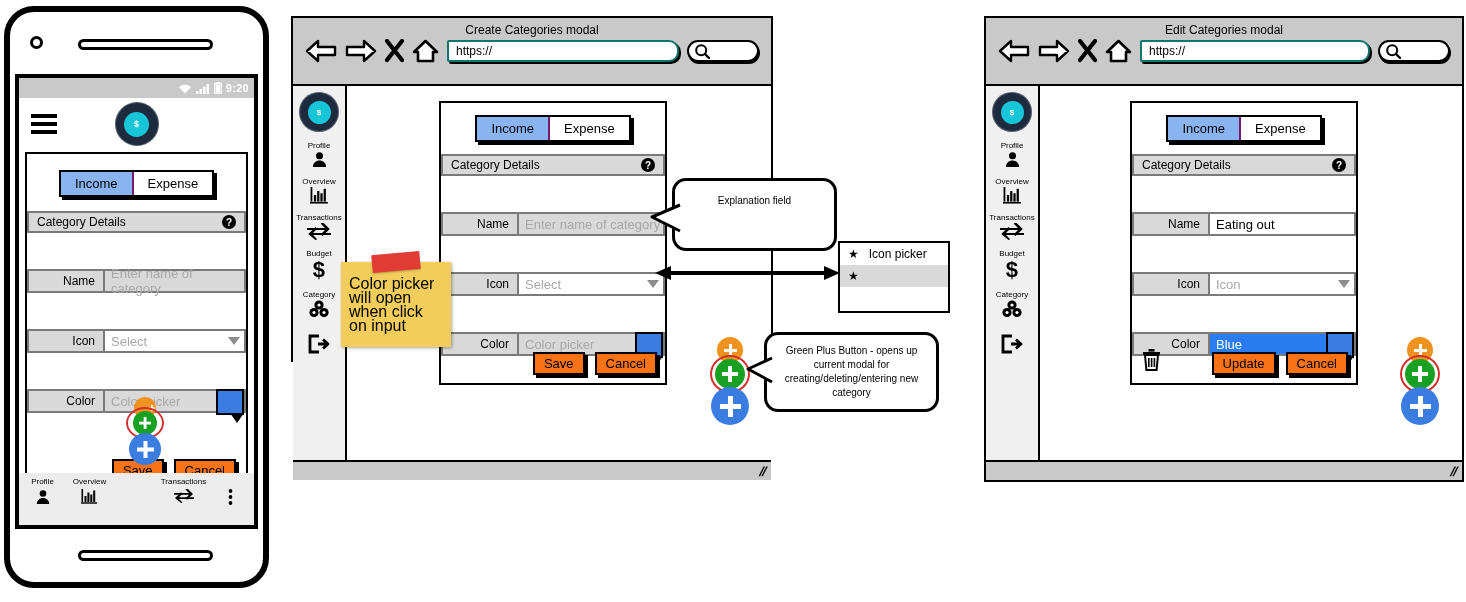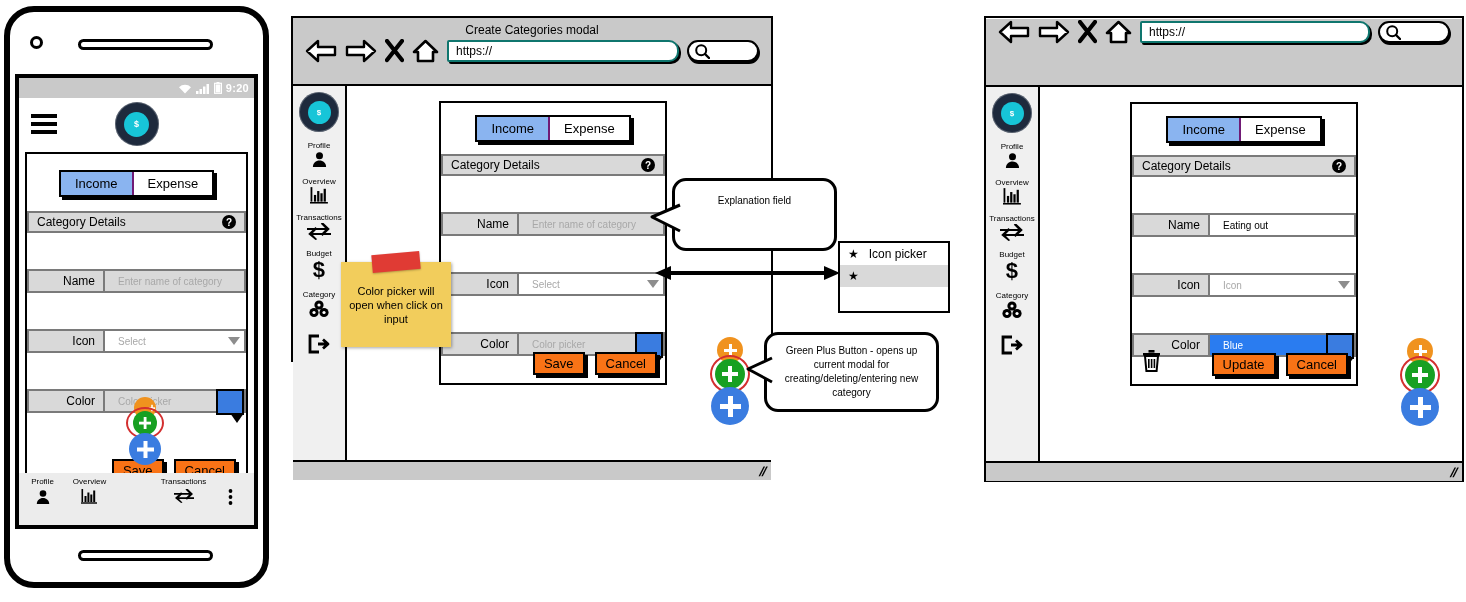--- a/index.html
+++ b/index.html
@@ -104,22 +104,22 @@
     display: flex; align-items: center; justify-content: center;
   }
   .dt-row { display: flex; align-items: stretch; height: 24px; margin-top: 36px; }
   .dt-key {
     width: 78px; background: #d9d9d9; border: 2px solid #7a7a7a;
     display: flex; align-items: center; justify-content: flex-end;
     padding-right: 8px; font-size: 12px; color: #000;
   }
   .dt-val {
     flex: 1; background: #d9d9d9; border: 2px solid #7a7a7a; border-left: none;
-    display: flex; align-items: center; padding-left: 13px;
-    font-size: 10px; color: #a8a8a8; position: relative;
+    display: flex; align-items: center; padding-left: 6px;
+    font-size: 13px; color: #a8a8a8; position: relative;
   }
   .dt-val.white { background: #fff; }
   .dt-val.filled { color: #000; }
   .caret {
     position: absolute; right: 4px; top: 50%; transform: translateY(-50%);
     width: 0; height: 0; border-left: 6px solid transparent;
     border-right: 6px solid transparent; border-top: 8px solid #8d8d8d;
   }
   .swatch {
     position: absolute; right: 0; top: -2px;
@@ -213,22 +213,22 @@
   .sn-icon { color: #000; display: flex; align-items: center; justify-content: center; }
   .sn-logout { margin-top: 16px; }
 
   .modal-card {
     position: absolute; border: 2px solid #000; background: #fff;
   }
 
   
   .sticky {
     position: absolute; background: #f2cd5c; z-index: 60;
-    padding: 10px 8px; text-align: center;
-    font-size: 11px; line-height: 14px; color: #000;
+    padding: 10px 8px; 
+    font-size: 16px; line-height: 14px; color: #000;
     box-shadow: 1px 1px 3px rgba(0,0,0,0.35);
   }
   .tape {
     position: absolute; width: 48px; height: 18px; background: #e03b34;
     top: -9px; left: 50%; transform: translateX(-50%) rotate(-5deg);
     box-shadow: 0 1px 2px rgba(0,0,0,0.25);
   }
 
   
   .callout {
@@ -598,20 +598,21 @@
   <div class="callout" style="left:764px; top:332px; width:175px; height:80px;">
     <span>Green Plus Button - opens up current modal for creating/deleting/entering new category</span>
   </div>
   <svg class="callout-tail" style="left:744px; top:356px; width:30px; height:36px;">
     <path d="M28 2 L4 13 L28 26" fill="#fff" stroke="#000" stroke-width="3" stroke-linejoin="round"></path>
   </svg>
 
   <div class="browser" style="left:984px; top:16px; width:480px; height:466px;">
 
     <div class="browser-chrome">
+      <div class="chrome-title">Edit Categories modal</div>
       <div class="chrome-row">
         <svg width="32" height="26" viewBox="0 0 32 26">
           <path d="M13 3v6h17v8H13v6L2 13z" fill="#fff" stroke="#000" stroke-width="2.4" stroke-linejoin="round"></path>
         </svg>
         <svg width="32" height="26" viewBox="0 0 32 26">
           <path d="M19 3v6H2v8h17v6l11-10z" fill="#fff" stroke="#000" stroke-width="2.4" stroke-linejoin="round"></path>
         </svg>
         <svg width="19" height="24" viewBox="0 0 19 24">
           <path d="M2 2l15 19M17 2L2 21" stroke="#000" stroke-width="4.2" stroke-linecap="round"></path>
         </svg>

